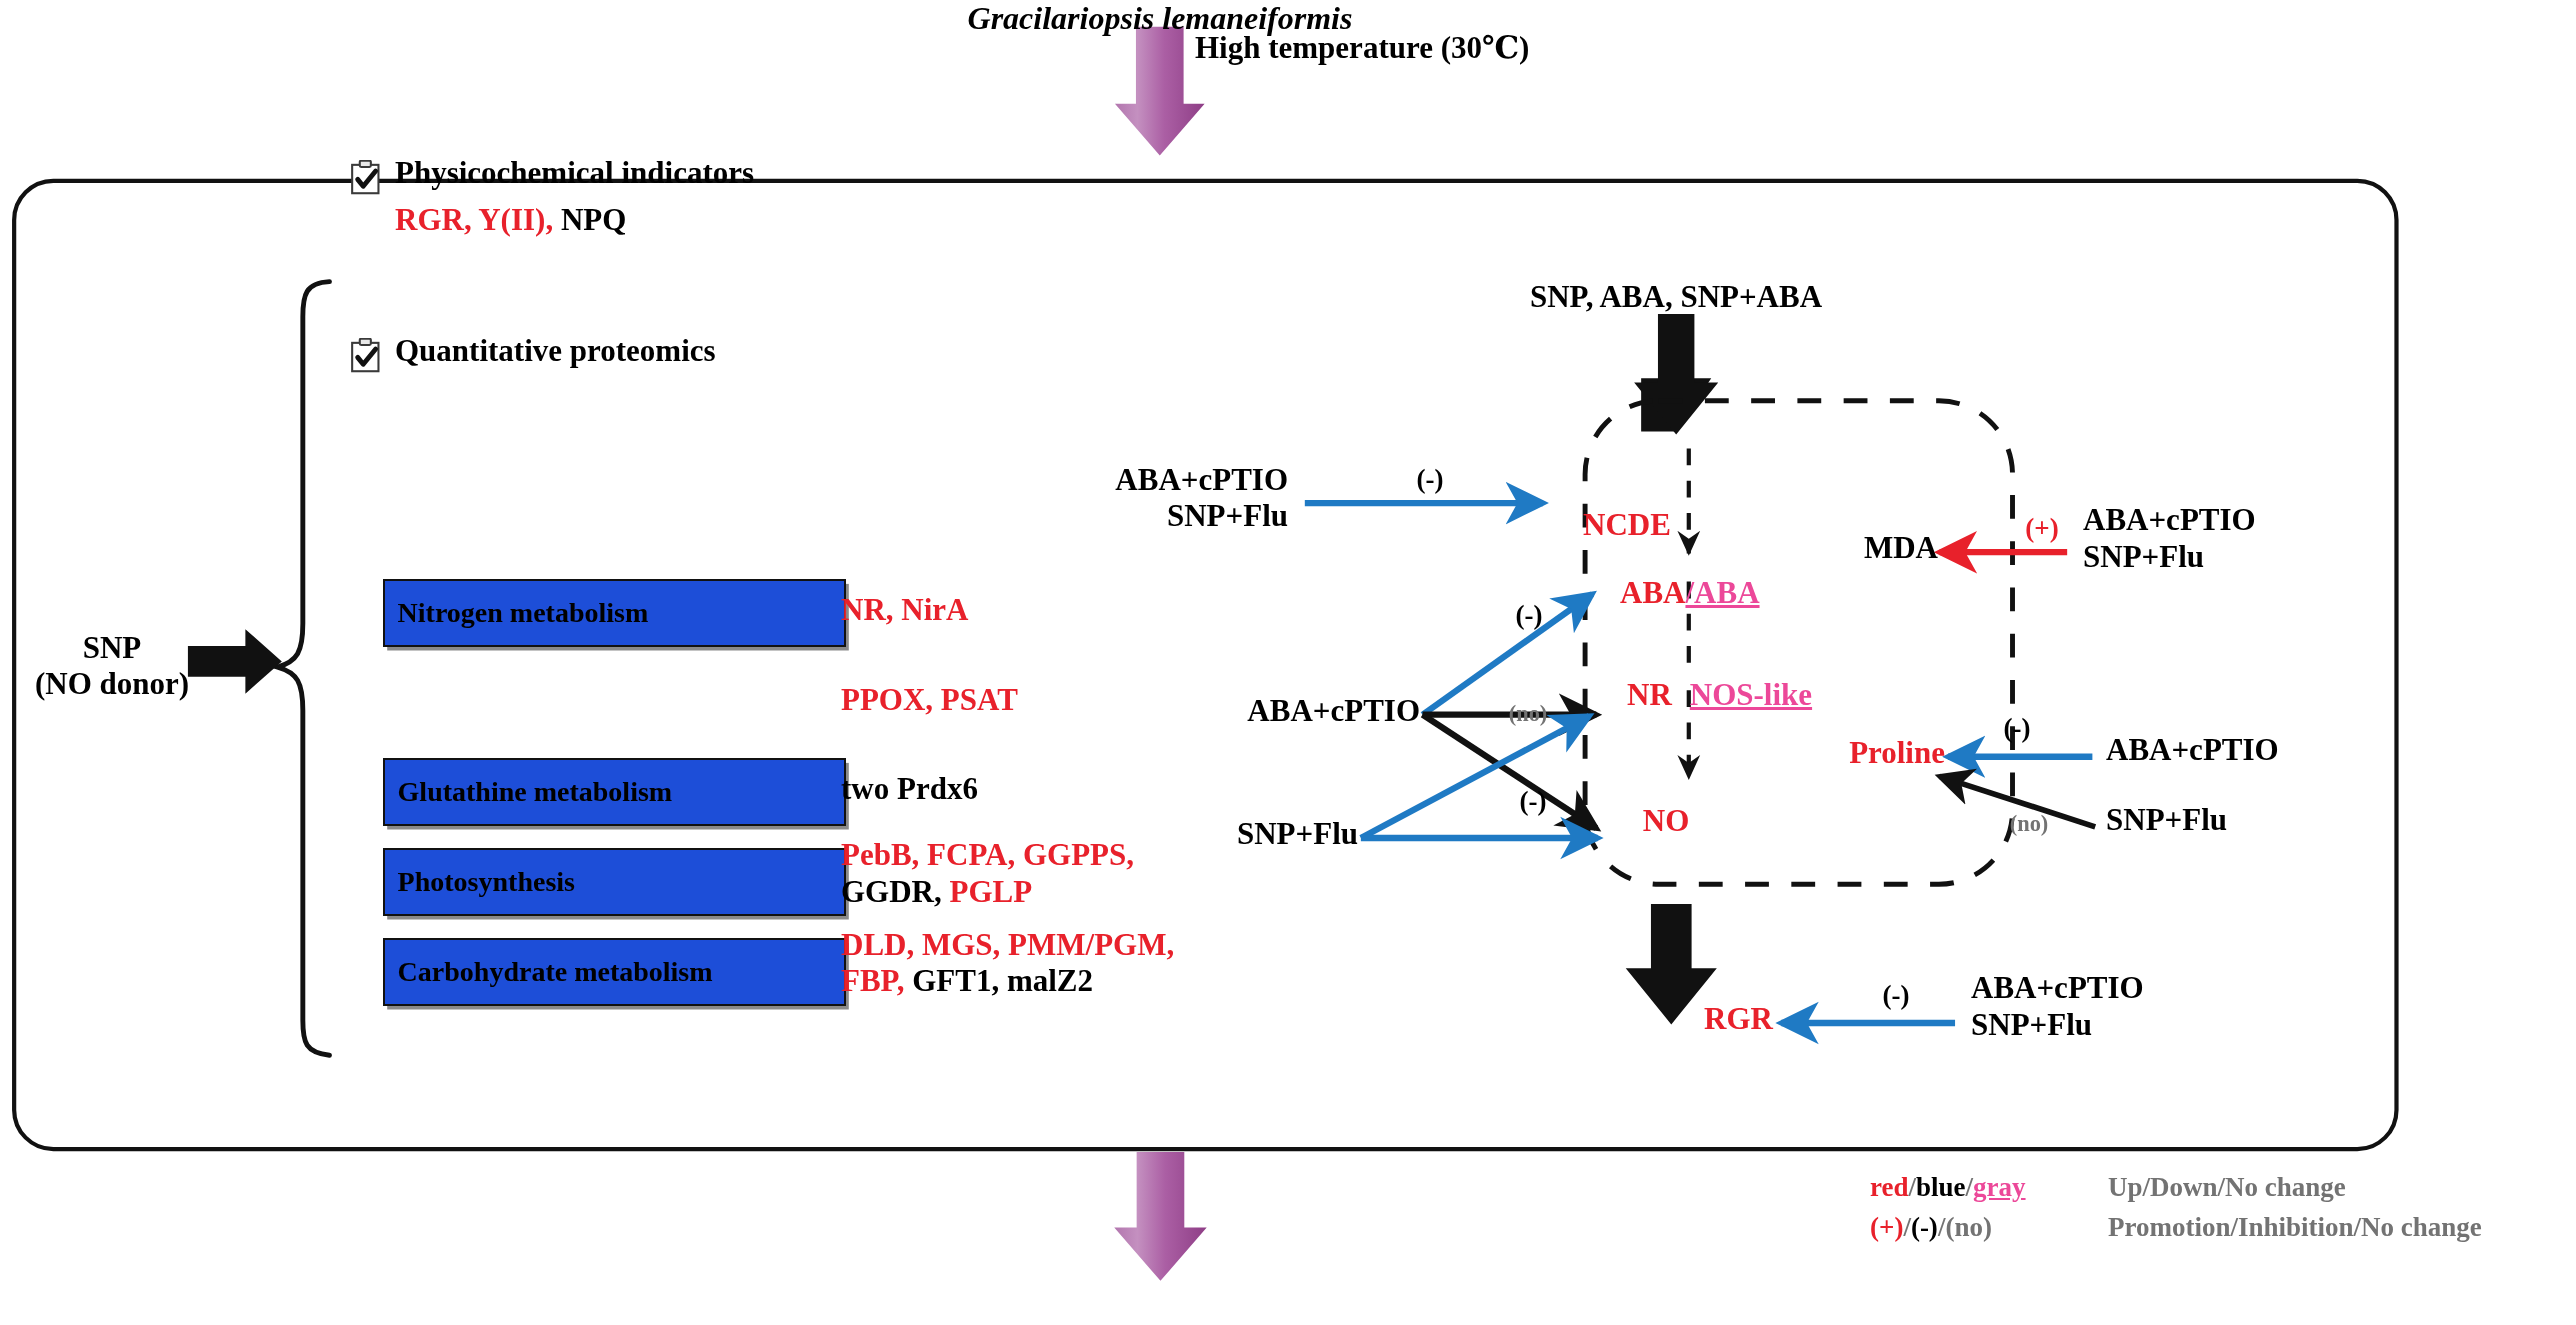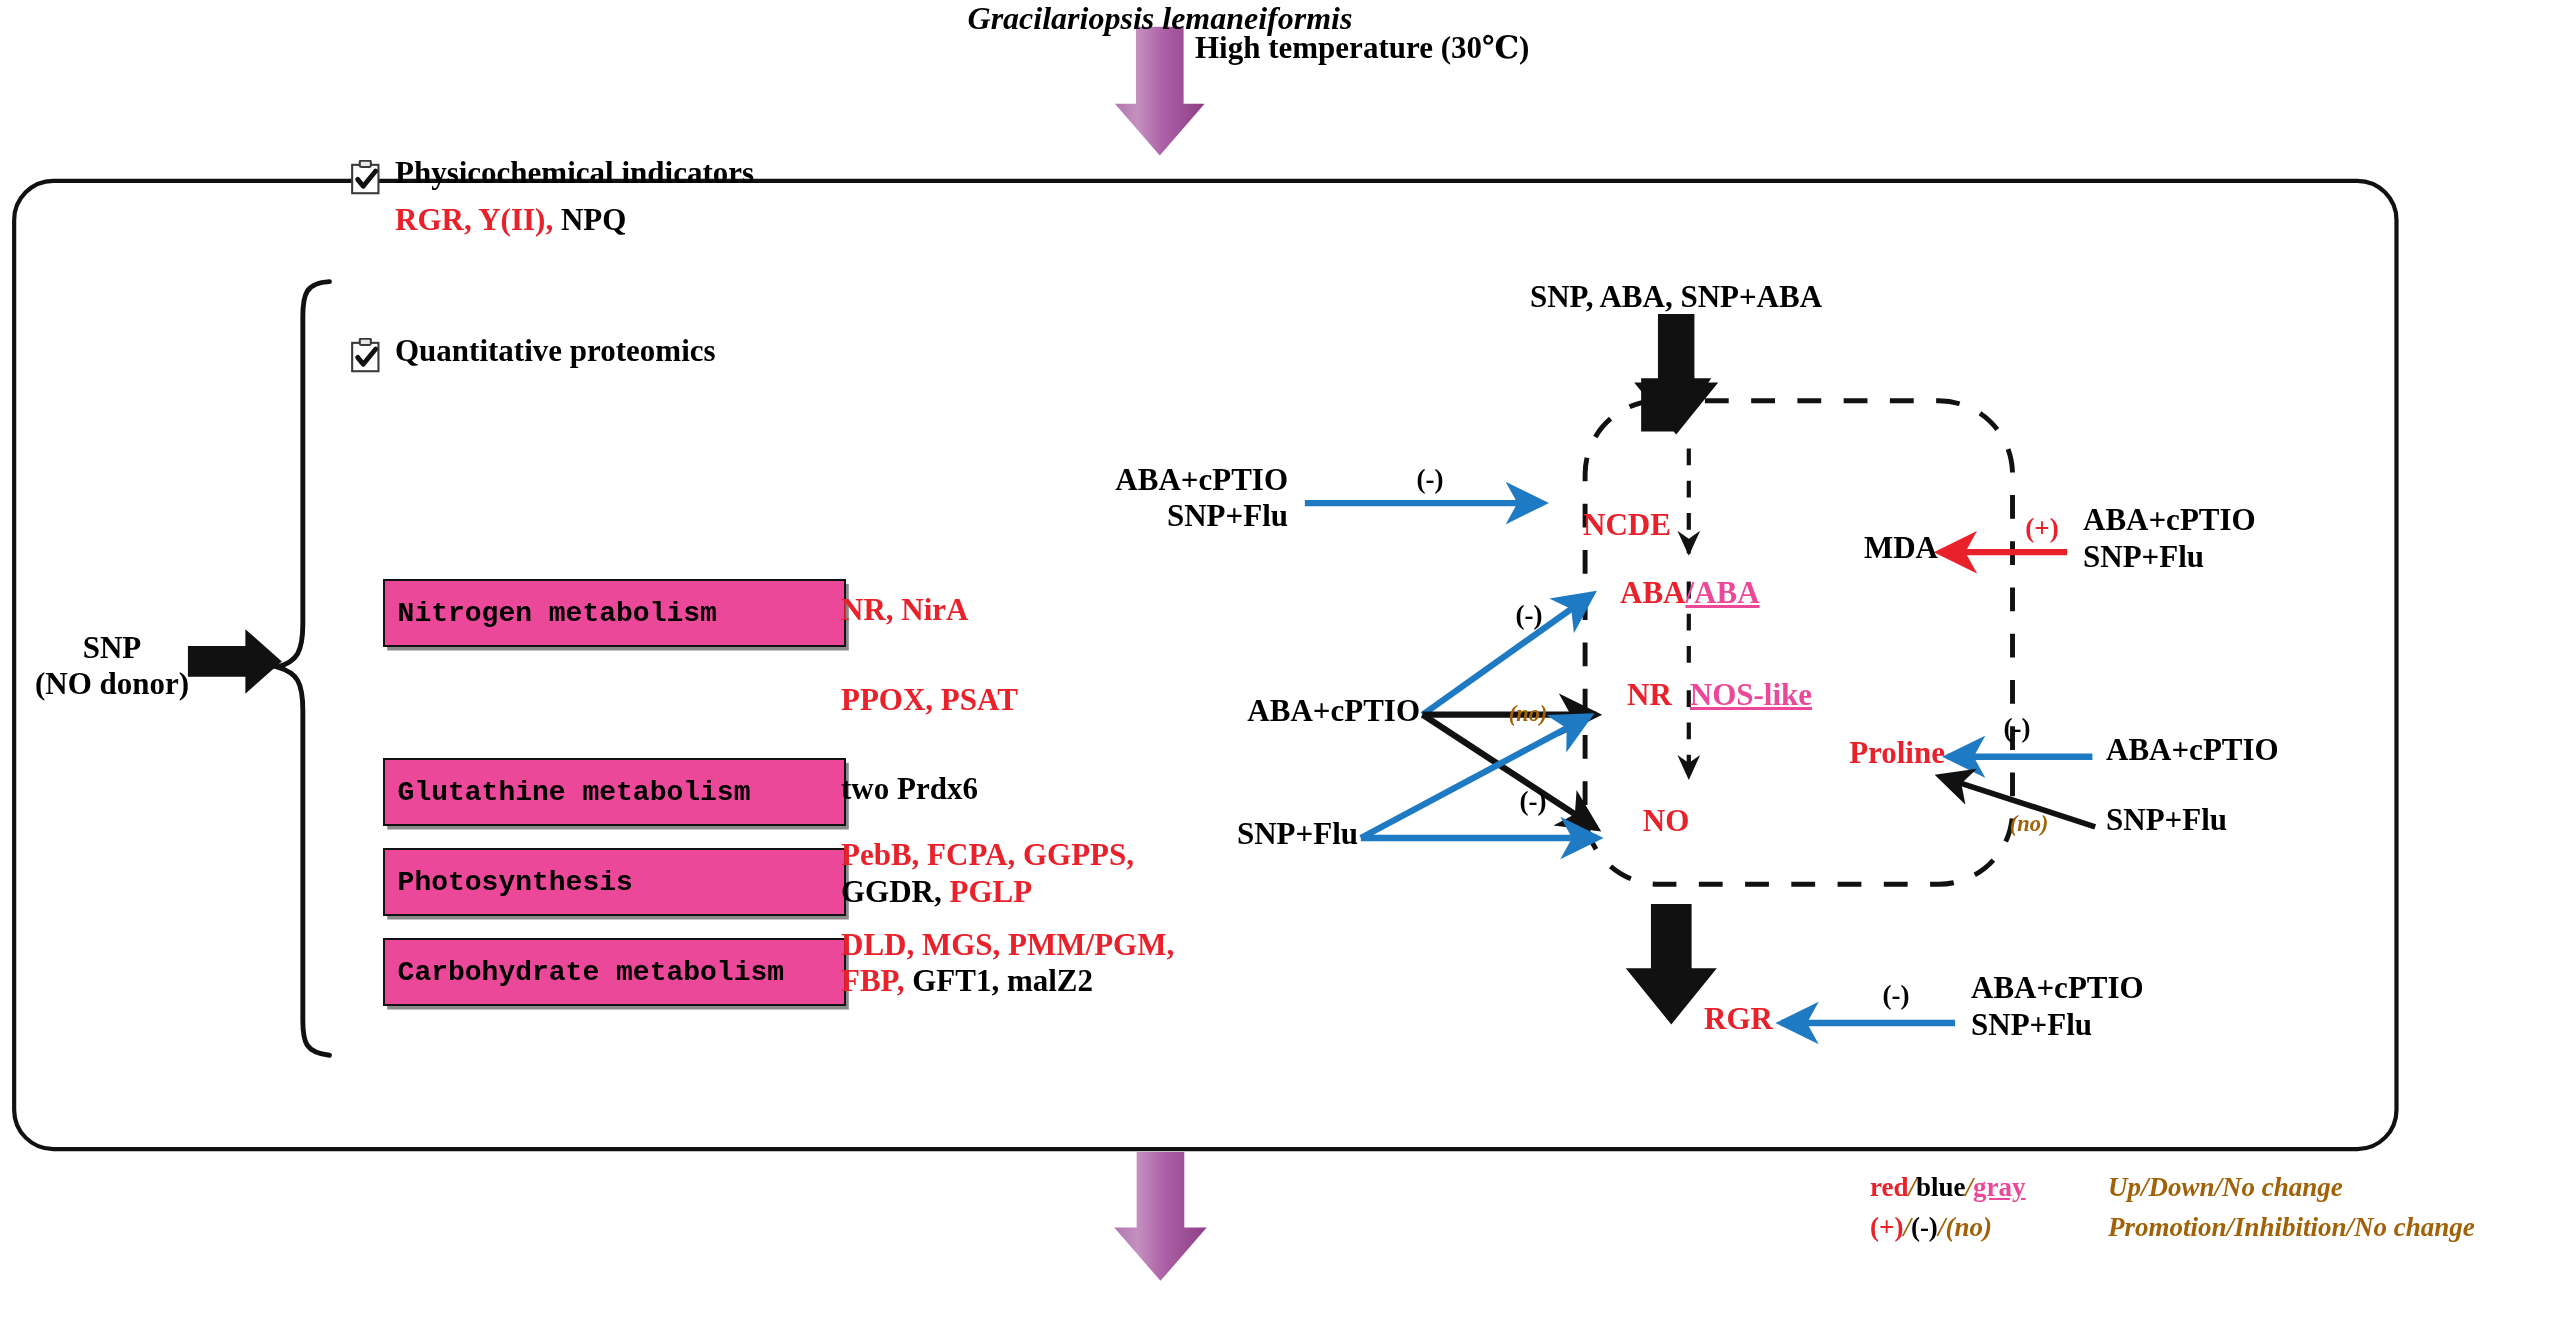--- a/index.html
+++ b/index.html
@@ -8,34 +8,34 @@
     width:2576px;height:1325px;position:relative;overflow:hidden;
     font-family:"Liberation Serif","DejaVu Serif",serif;
     color:#000;
   }
   .stage{position:absolute;inset:0;}
   svg.layer{position:absolute;left:0;top:0;width:2576px;height:1325px;overflow:visible;}
   .tx{position:absolute;white-space:nowrap;font-weight:bold;line-height:1.12;}
   .red{color:#E8212B;}
   .blue{color:#000000;}
   .gray{color:#ec4899;text-decoration:underline;}
-  .blk{color:#a16207;font-style:italic;}
+  .blk{color:#737373;}
   .ctr{transform:translateX(-50%);}
   .rgt{transform:translateX(-100%);}
   .species{font-style:italic;font-size:32px;}
   .hdr{font-size:31px;}
   .big{font-size:31px;}
   .sign{font-size:27px;}
   .signsm{font-size:22.4px;}
   .boxlabel{
-    position:absolute;background:#ec4899;border:2.1px solid #111;
+    position:absolute;background:#1d4ed8;border:2.1px solid #111;
     box-shadow:3.5px 4.2px 0 -0.7px #8a8a8a;
     display:flex;align-items:center;
     font-size:28px;font-weight:bold;padding:0 12.6px;
-    font-family:Liberation Mono, monospace;
+    font-family:Liberation Serif, serif;
   }
   .clip{position:absolute;width:32px;height:36px;}
   .legendrow{position:absolute;font-size:27px;font-weight:bold;white-space:nowrap;}
 </style>
 </head>
 <body>
 
 <div class="stage">
 
   <svg class="layer" viewBox="0 0 3676 1891">

